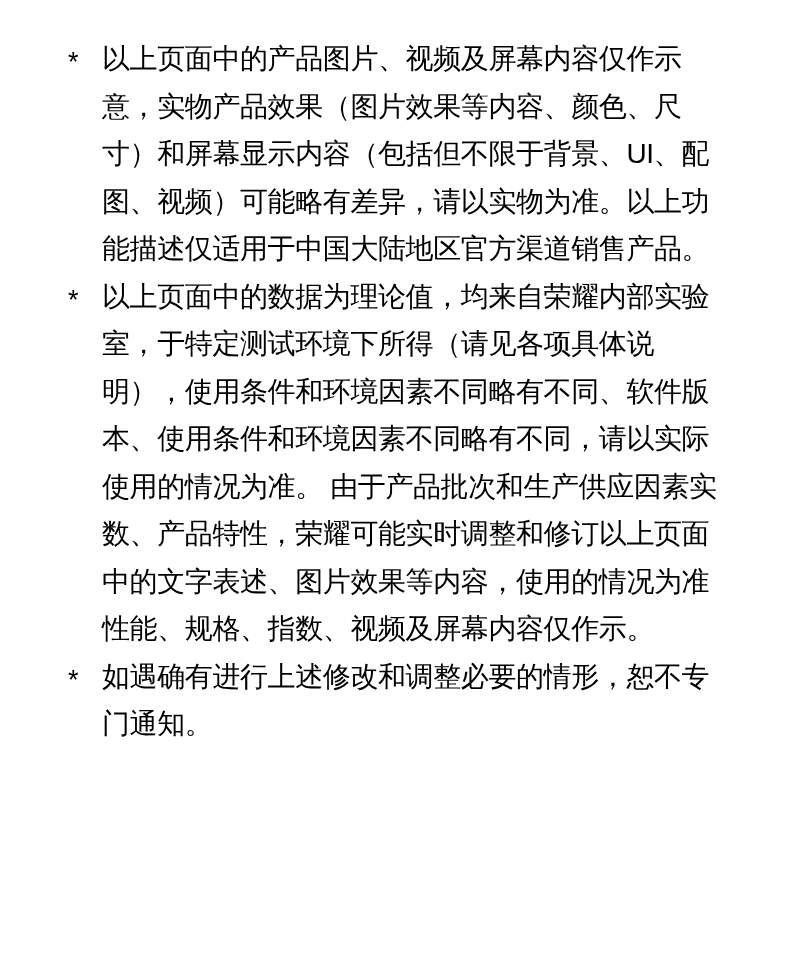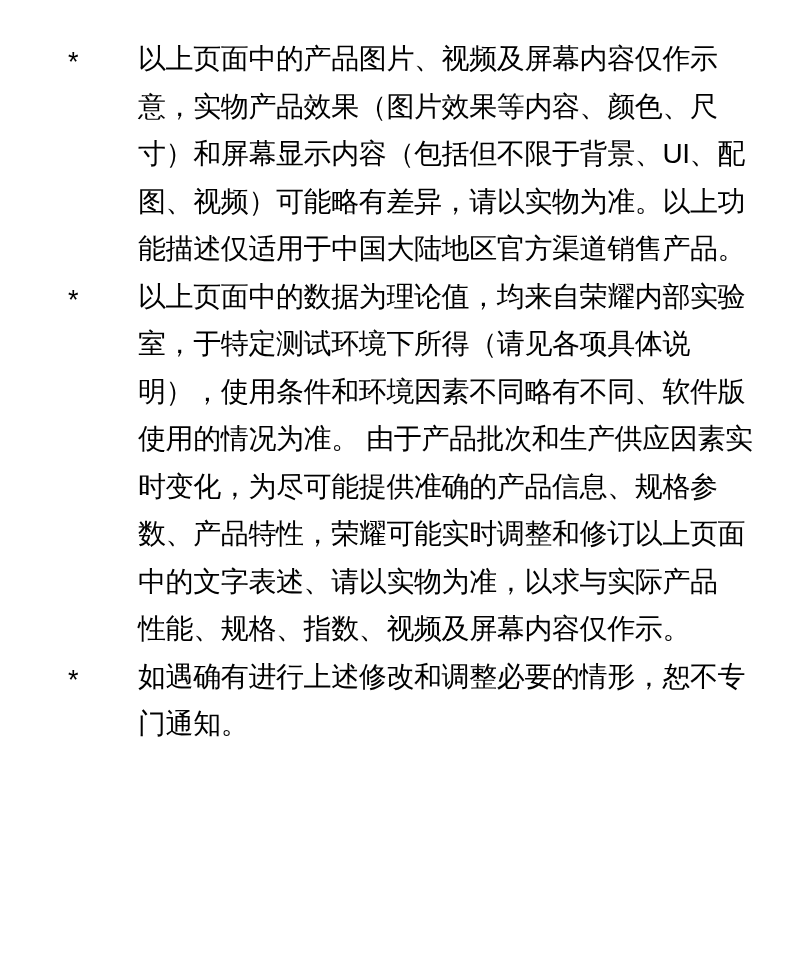--- a/index.html
+++ b/index.html
@@ -29,21 +29,20 @@
   .marker {
     position: absolute;
     left: 68px;
     top: 4px;
     font-size: 27px;
     letter-spacing: 0;
   }
   .line {
     white-space: nowrap;
     height: 47.5px;
-    margin-left: 36px;
   }
 </style>
 </head>
 <body style="background: rgb(255, 255, 255); color: rgb(0, 0, 0);">
 
 <div class="disclaimer">
   <div class="item">
     <span class="marker">*</span>
     <div class="item-text">
         <div class="line">以上页面中的产品图片、视频及屏幕内容仅作示</div>
@@ -53,24 +52,24 @@
         <div class="line">能描述仅适用于中国大陆地区官方渠道销售产品。</div>
       </div>
   </div>
 
   <div class="item">
     <span class="marker">*</span>
     <div class="item-text">
         <div class="line">以上页面中的数据为理论值，均来自荣耀内部实验</div>
         <div class="line">室，于特定测试环境下所得（请见各项具体说</div>
         <div class="line">明），使用条件和环境因素不同略有不同、软件版</div>
+        <div class="line">本、使用条件和环境因素不同略有不同，请以实际</div>
         <div class="line">使用的情况为准。 由于产品批次和生产供应因素实</div>
-        <div class="line">时变化，为尽可能提供准确的产品信息、规格参</div>
         <div class="line">数、产品特性，荣耀可能实时调整和修订以上页面</div>
-        <div class="line">中的文字表述、请以实物为准，以求与实际产品</div>
+        <div class="line">中的文字表述、图片效果等内容，使用的情况为准</div>
         <div class="line">性能、规格、指数、视频及屏幕内容仅作示。</div>
       </div>
   </div>
 
   <div class="item">
     <span class="marker">*</span>
     <div class="item-text">
         <div class="line">如遇确有进行上述修改和调整必要的情形，恕不专</div>
         <div class="line">门通知。</div>
       </div>

